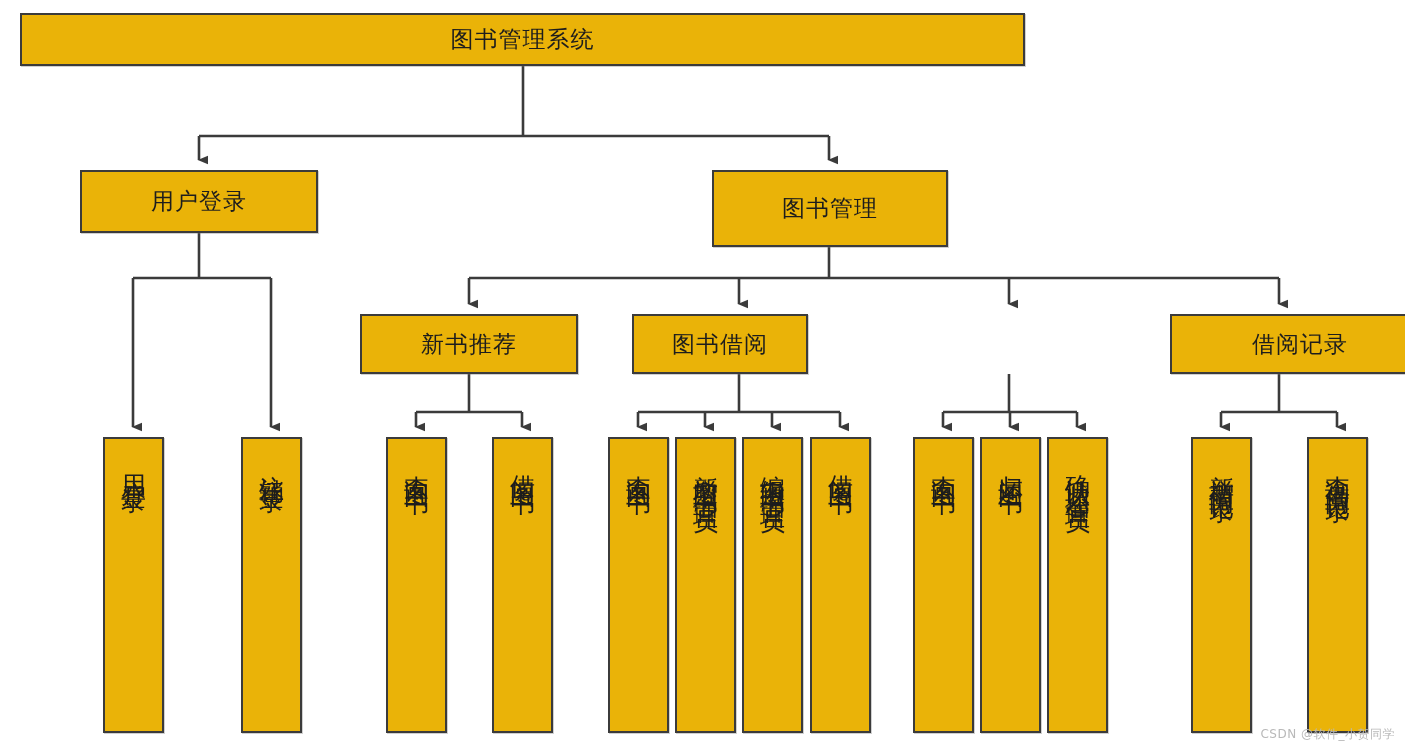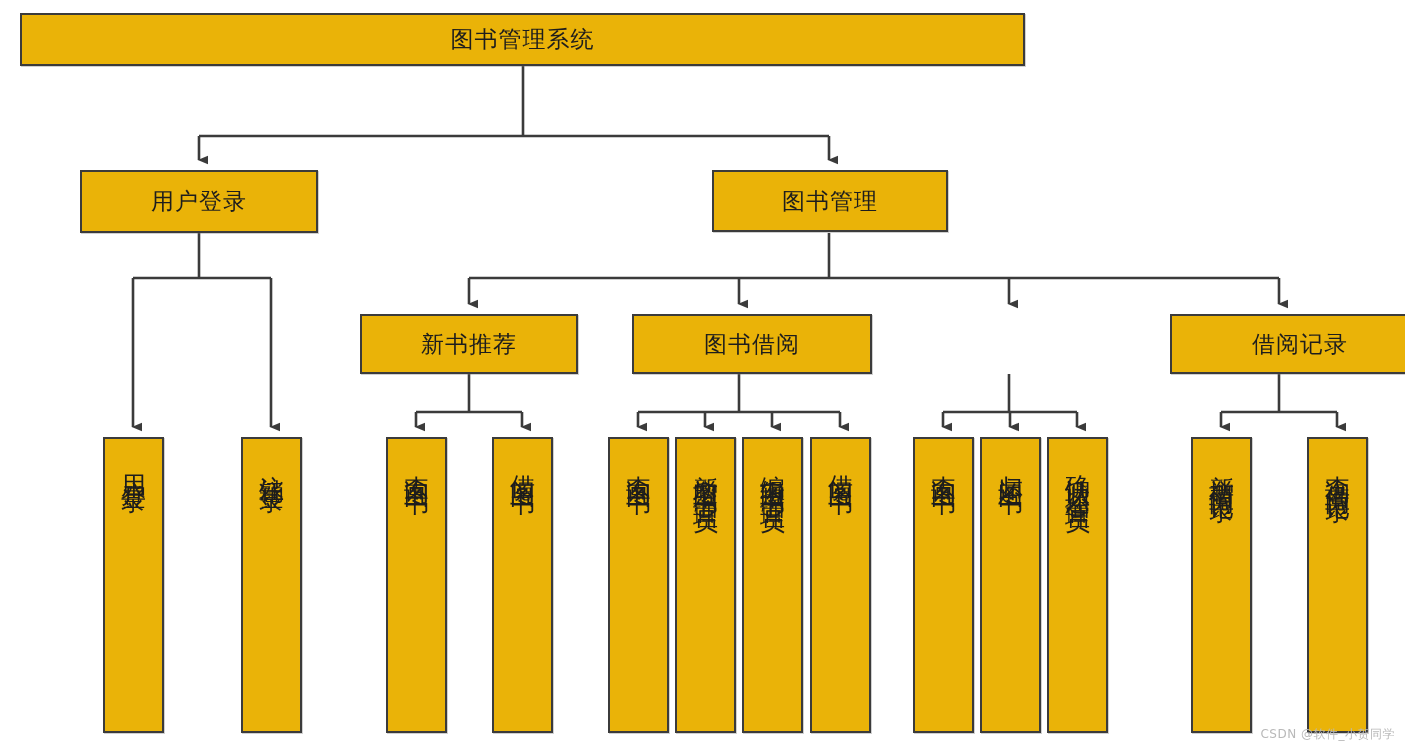--- a/index.html
+++ b/index.html
@@ -116,28 +116,28 @@
     </g>
   </svg>
 
   <div class="node" style="left:20px;top:13px;width:1005px;height:53px;">
     <span class="lbl">图书管理系统</span>
   </div>
 
   <div class="node" style="left:80px;top:170px;width:238px;height:63px;">
     <span class="lbl">用户登录</span>
   </div>
-  <div class="node" style="left:712px;top:170px;width:236px;height:62px;">
+  <div class="node" style="left:712px;top:170px;width:236px;height:77px;">
     <span class="lbl">图书管理</span>
   </div>
 
   <div class="node" style="left:360px;top:314px;width:218px;height:60px;">
     <span class="lbl">新书推荐</span>
   </div>
-  <div class="node" style="left:632px;top:314px;width:240px;height:60px;">
+  <div class="node" style="left:632px;top:314px;width:176px;height:60px;">
     <span class="lbl">图书借阅</span>
   </div>
   <div class="node" style="left:1170px;top:314px;width:260px;height:60px;">
     <span class="lbl">借阅记录</span>
   </div>
 
   <div class="node leaf" style="left:103px;top:437px;width:61px;height:296px;">
     <span class="lbl">用户登录</span>
   </div>
   <div class="node leaf" style="left:241px;top:437px;width:61px;height:296px;">

